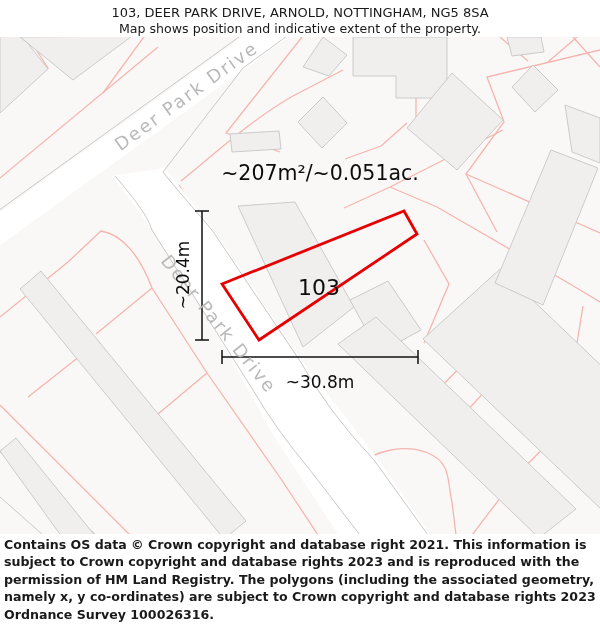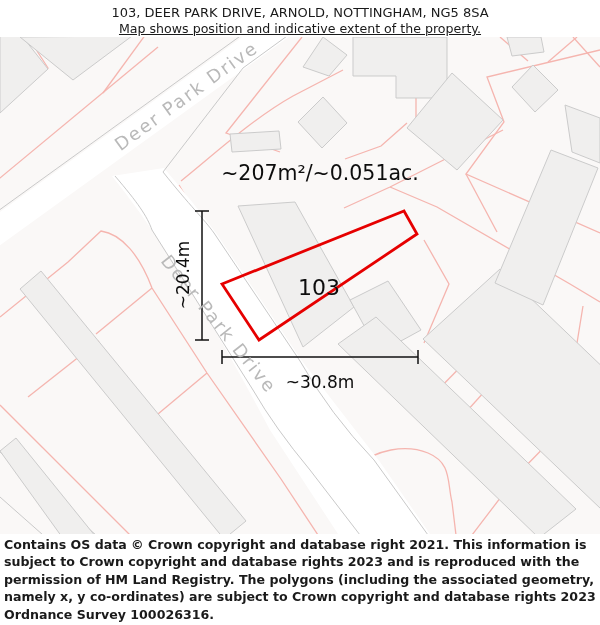--- a/index.html
+++ b/index.html
@@ -5,21 +5,21 @@
   :root{
     --map_bg:#faf8f7; --parcel:#f5b5af; --building_fill:#f0efee; --building_stroke:#cbcbcb;
     --road_edge:#c9c9c9; --street_label:#b9b9b9; --highlight:#e60000; --dim:#111111; --text:#1a1a1a;
   }
   *{margin:0;padding:0;box-sizing:border-box;}
   html,body{width:600px;height:625px;background:#ffffff;overflow:hidden;
     font-family:"DejaVu Sans","Liberation Sans",sans-serif;color:var(--text);}
   .page{position:relative;width:600px;height:625px;background:#ffffff;}
   .header{position:absolute;top:5px;left:0;width:600px;text-align:center;line-height:16px;}
   .header .title{font-size:13px;}
-  .header .subtitle{font-size:12.6px;text-decoration:underline;}
+  .header .subtitle{font-size:12.6px;}
   .map-wrap{position:absolute;top:37px;left:0;width:600px;height:497px;}
   svg{display:block;}
   .parcel{stroke:var(--parcel);stroke-width:1.3;fill:none;}
   .roadfill{fill:#ffffff;stroke:none;}
   .roadstroke{stroke:#ffffff;stroke-width:27;fill:none;}
   .redge{stroke:var(--road_edge);stroke-width:1;fill:none;}
   .bld{fill:var(--building_fill);stroke:var(--building_stroke);stroke-width:1;}
   .plot{fill:none;stroke:var(--highlight);stroke-width:2.8;stroke-linejoin:miter;}
   .dim{stroke:var(--dim);stroke-width:1.5;fill:none;}
   .street-text{font-size:18px;letter-spacing:2px;fill:var(--street_label);}

